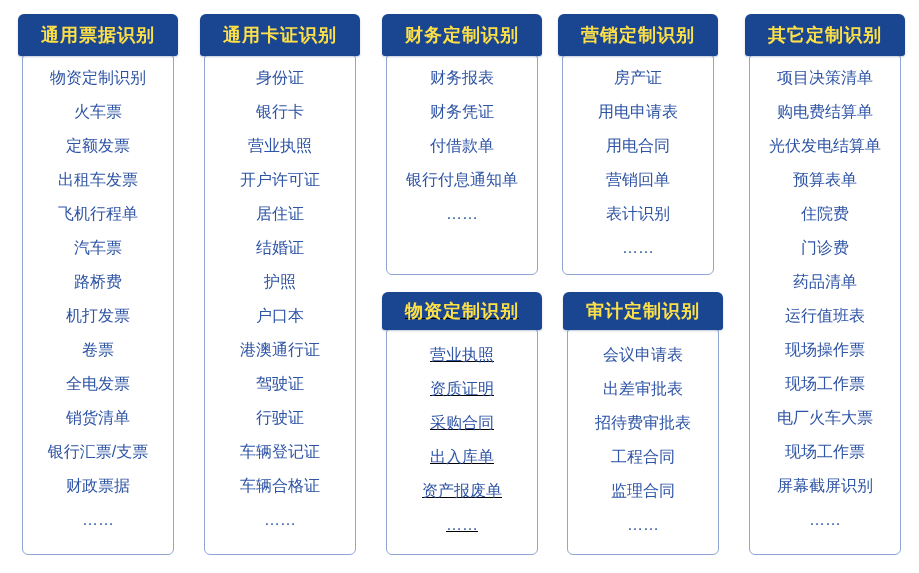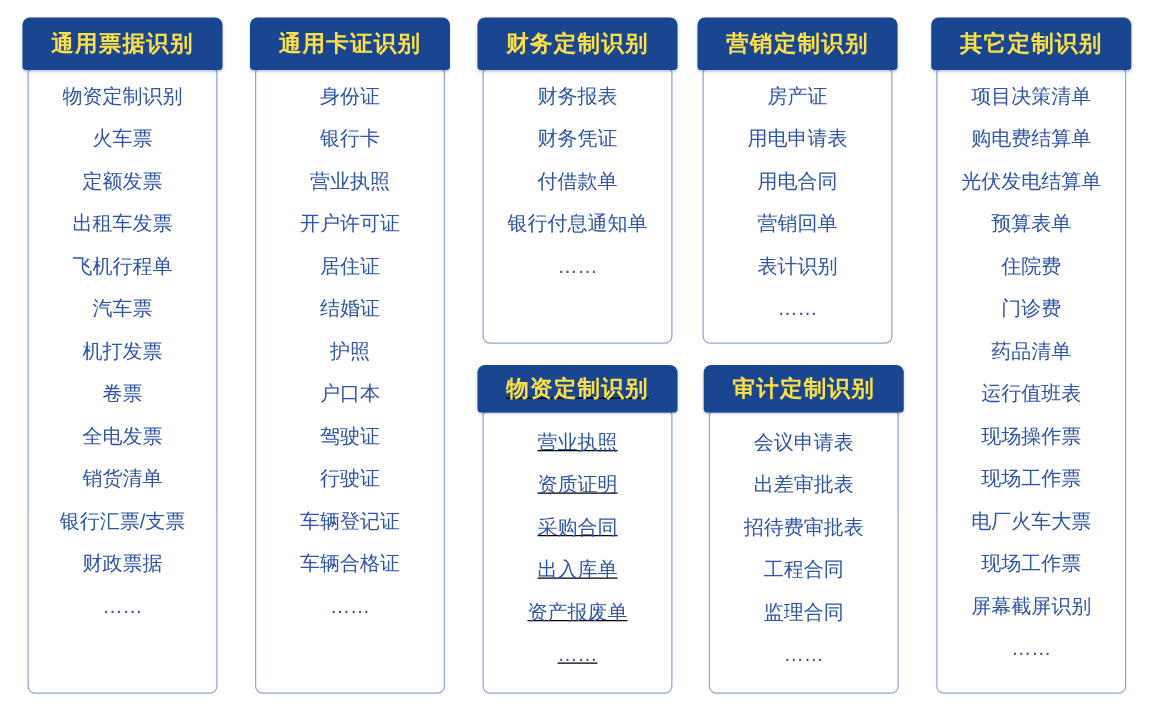--- a/index.html
+++ b/index.html
@@ -72,20 +72,21 @@
 
   <div class="panel" id="panel-general-invoice">
     <div class="panel-header">通用票据识别</div>
     <div class="panel-body h-full">
       <div class="item">物资定制识别</div>
       <div class="item">火车票</div>
       <div class="item">定额发票</div>
       <div class="item">出租车发票</div>
       <div class="item">飞机行程单</div>
       <div class="item">汽车票</div>
+      <div class="item">路桥费</div>
       <div class="item">机打发票</div>
       <div class="item">卷票</div>
       <div class="item">全电发票</div>
       <div class="item">销货清单</div>
       <div class="item">银行汇票/支票</div>
       <div class="item">财政票据</div>
       <div class="item">……</div>
     </div>
   </div>
 
@@ -93,20 +94,21 @@
     <div class="panel-header">通用卡证识别</div>
     <div class="panel-body h-full">
       <div class="item">身份证</div>
       <div class="item">银行卡</div>
       <div class="item">营业执照</div>
       <div class="item">开户许可证</div>
       <div class="item">居住证</div>
       <div class="item">结婚证</div>
       <div class="item">护照</div>
       <div class="item">户口本</div>
+      <div class="item">港澳通行证</div>
       <div class="item">驾驶证</div>
       <div class="item">行驶证</div>
       <div class="item">车辆登记证</div>
       <div class="item">车辆合格证</div>
       <div class="item">……</div>
     </div>
   </div>
 
   <div class="panel" id="panel-finance-custom">
     <div class="panel-header">财务定制识别</div>

